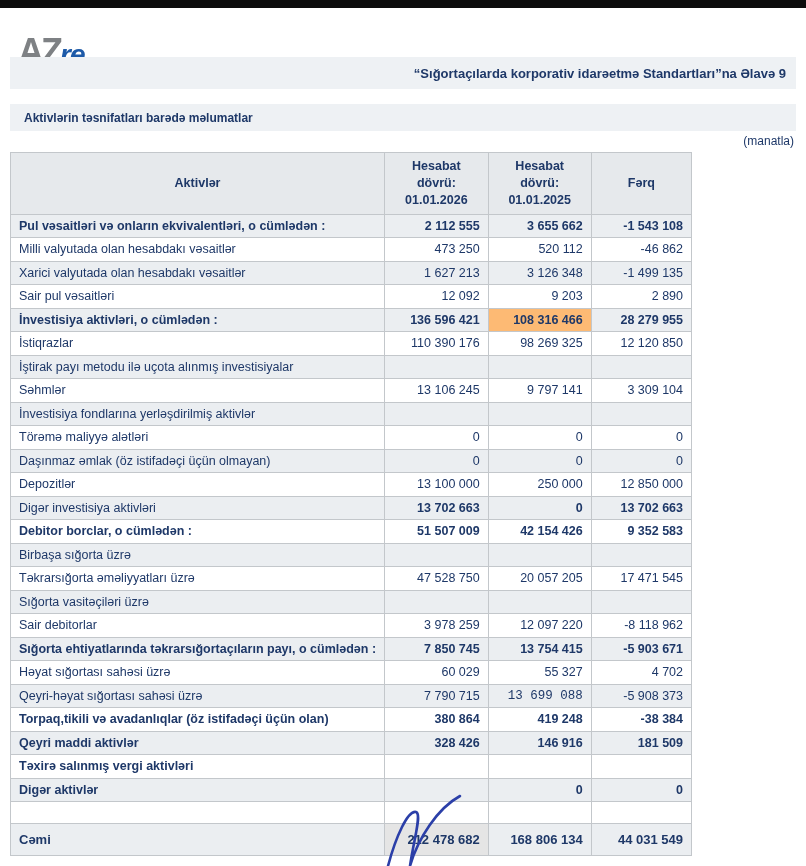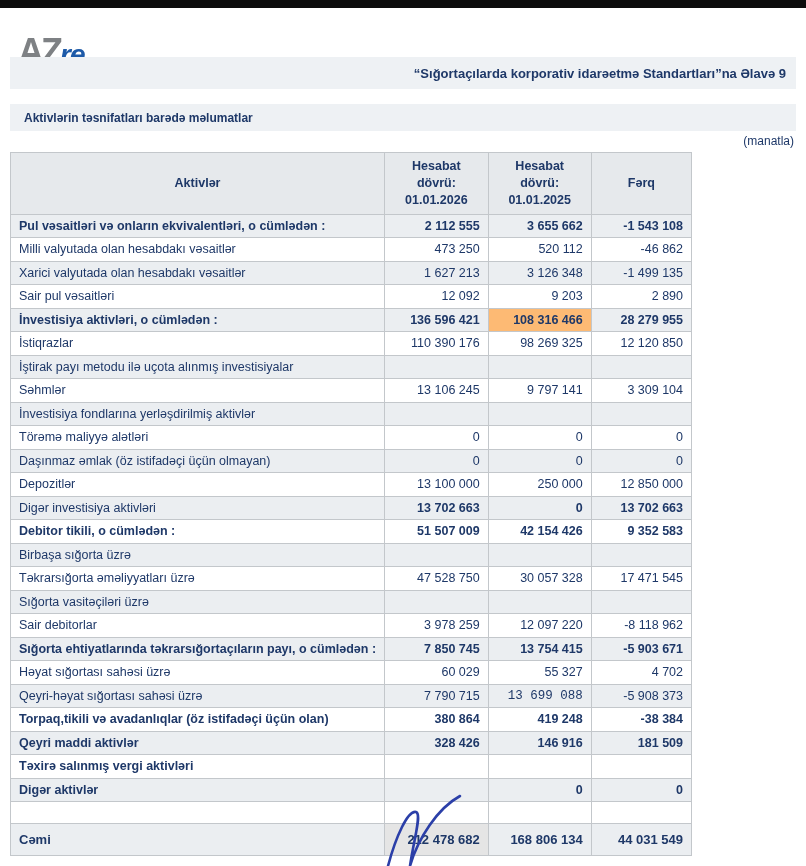--- a/index.html
+++ b/index.html
@@ -190,35 +190,35 @@
         <td class="num">250 000</td>
         <td class="num">12 850 000</td>
       </tr>
       <tr class="shaded">
         <td style="background: rgb(235, 238, 241);">Digər investisiya aktivləri</td>
         <td class="num b" style="background: rgb(235, 238, 241);">13 702 663</td>
         <td class="num b" style="background: rgb(235, 238, 241);">0</td>
         <td class="num b" style="background: rgb(235, 238, 241);">13 702 663</td>
       </tr>
       <tr>
-        <td class="b">Debitor tikili, o cümlədən :</td>
+        <td class="b">Debitor borclar, o cümlədən :</td>
         <td class="num b">51 507 009</td>
         <td class="num b">42 154 426</td>
         <td class="num b">9 352 583</td>
       </tr>
       <tr class="shaded">
         <td style="background: rgb(235, 238, 241);">Birbaşa sığorta üzrə</td>
         <td class="num" style="background: rgb(235, 238, 241);"></td>
         <td class="num" style="background: rgb(235, 238, 241);"></td>
         <td class="num" style="background: rgb(235, 238, 241);"></td>
       </tr>
       <tr>
         <td>Təkrarsığorta əməliyyatları üzrə</td>
         <td class="num">47 528 750</td>
-        <td class="num">30 057 328</td>
+        <td class="num">20 057 205</td>
         <td class="num">17 471 545</td>
       </tr>
       <tr class="shaded">
         <td style="background: rgb(235, 238, 241);">Sığorta vasitəçiləri üzrə</td>
         <td class="num" style="background: rgb(235, 238, 241);"></td>
         <td class="num" style="background: rgb(235, 238, 241);"></td>
         <td class="num" style="background: rgb(235, 238, 241);"></td>
       </tr>
       <tr>
         <td>Sair debitorlar</td>

